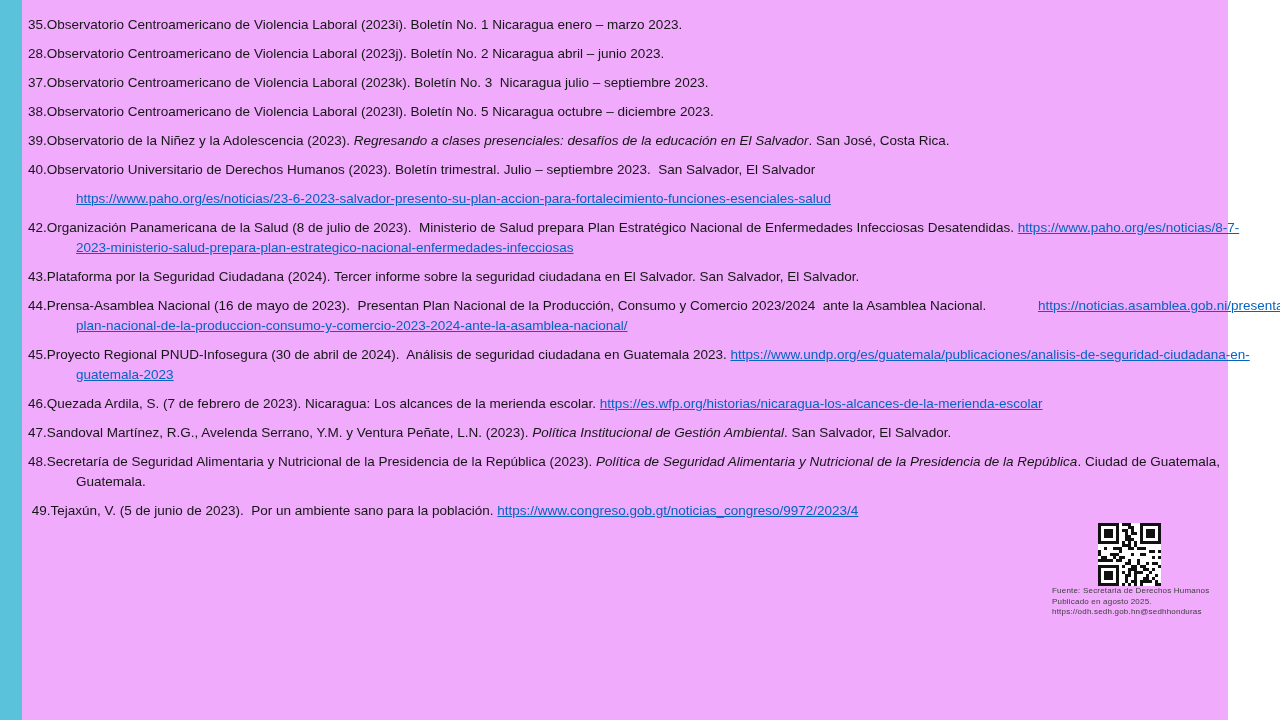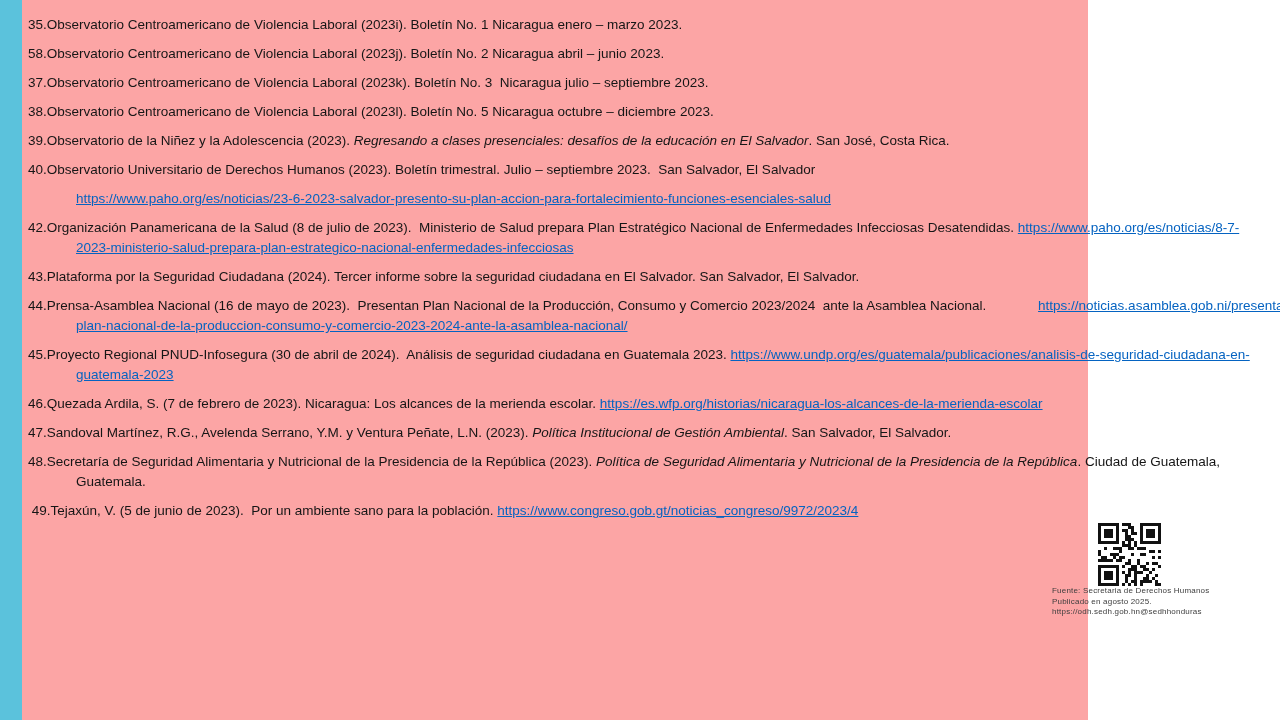--- a/index.html
+++ b/index.html
@@ -2,21 +2,21 @@
 <html><head>
 <meta charset="utf-8">
 <style>
   html, body { margin: 0; padding: 0; }
   body {
     width: 1280px; height: 720px; overflow: hidden;
     background: #ffffff;
     font-family: "Liberation Sans", sans-serif;
   }
   .slide {
-    position: relative; width: 1088px; height: 720px; background: #fca5a5;
+    position: relative; width: 1228px; height: 720px; background: #f0abfc;
   }
   .accent-bar {
     position: absolute; left: 0; top: 0; width: 22px; height: 720px;
   }
   .content {
     position: absolute; left: 28px; top: 15px; width: 1245px;
   }
   .ref { margin-bottom: 9px; color: #161616; }
   .line {
     white-space: pre; font-size: 13.5px; line-height: 20px; color: #161616;
@@ -42,21 +42,21 @@
 <body>
 
 <div class="slide">
   <div class="accent-bar" style="background: rgb(91, 194, 220);"></div>
 
   <div class="content">
       <div class="ref">
         <div class="line"><span class="num">35.</span><span class="normal">Observatorio Centroamericano de Violencia Laboral (2023i). Boletín No. 1 Nicaragua enero – marzo 2023.</span></div>
       </div>
       <div class="ref">
-        <div class="line"><span class="num">58.</span><span class="normal">Observatorio Centroamericano de Violencia Laboral (2023j). Boletín No. 2 Nicaragua abril – junio 2023.</span></div>
+        <div class="line"><span class="num">28.</span><span class="normal">Observatorio Centroamericano de Violencia Laboral (2023j). Boletín No. 2 Nicaragua abril – junio 2023.</span></div>
       </div>
       <div class="ref">
         <div class="line"><span class="num">37.</span><span class="normal">Observatorio Centroamericano de Violencia Laboral (2023k). Boletín No. 3  Nicaragua julio – septiembre 2023.</span></div>
       </div>
       <div class="ref">
         <div class="line"><span class="num">38.</span><span class="normal">Observatorio Centroamericano de Violencia Laboral (2023l). Boletín No. 5 Nicaragua octubre – diciembre 2023.</span></div>
       </div>
       <div class="ref">
         <div class="line"><span class="num">39.</span><span class="normal">Observatorio de la Niñez y la Adolescencia (2023). </span><span class="italic">Regresando a clases presenciales: desafíos de la educación en El Salvador</span><span class="normal">. San José, Costa Rica.</span></div>
       </div>

